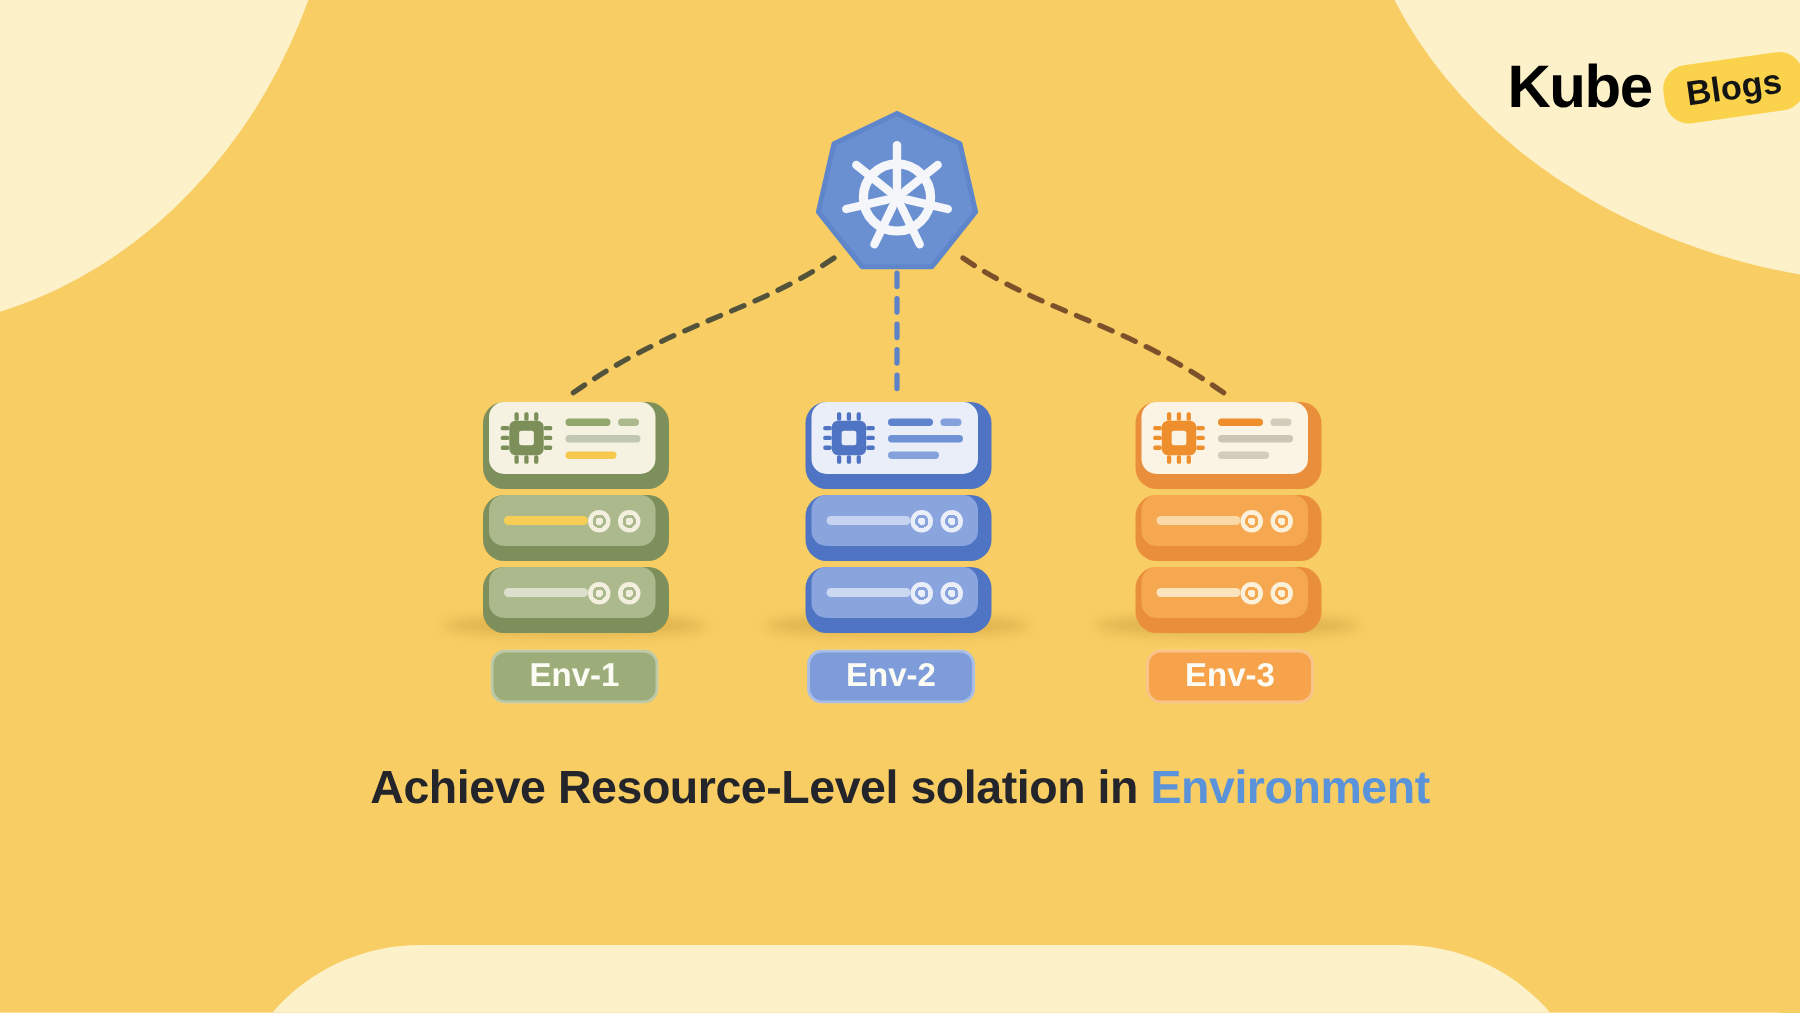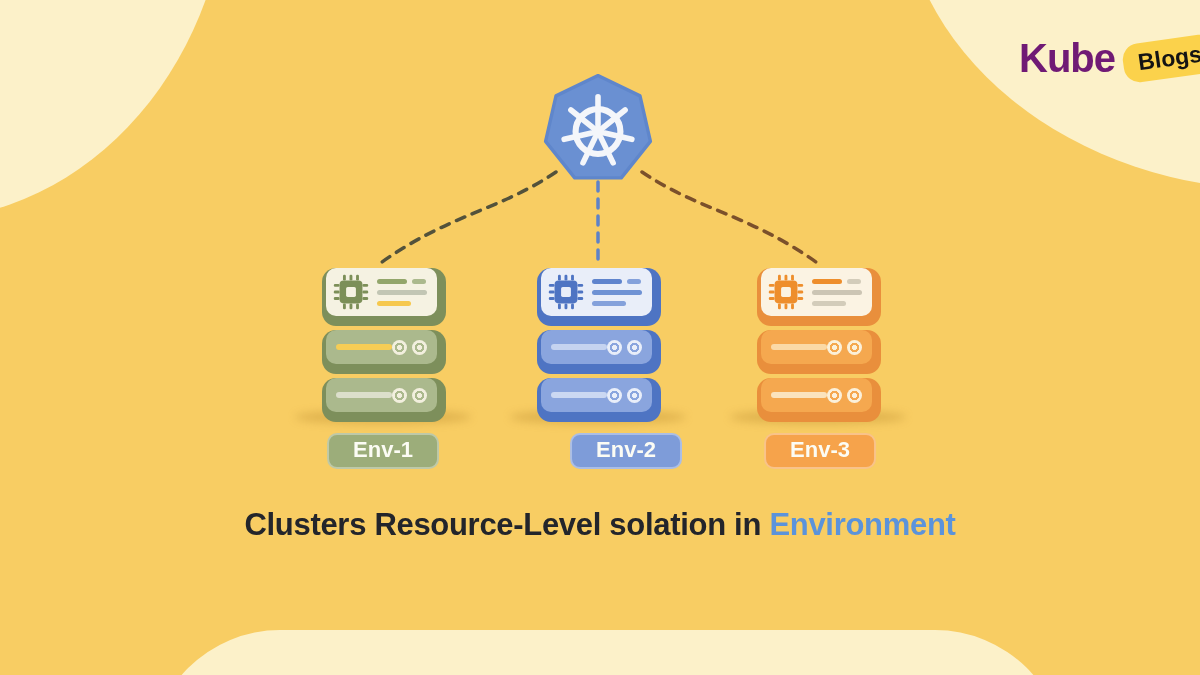--- a/index.html
+++ b/index.html
@@ -72,38 +72,38 @@
   }
   .fs-1 { left:295px; } .fs-2 { left:510px; } .fs-3 { left:730px; }
 
   
   .pill {
     position:absolute; top:433px; transform:translateX(-50%);
     padding:2px 24px 4px; border-radius:10px;
     border:2px solid rgba(255,255,255,0.35);
     color:#FCFCF4; font-size:22px; font-weight:700;
   }
-  .pill-1 { left:383px; } .pill-2 { left:626px; } .pill-3 { left:820px; }
+  .pill-1 { left:383px; } .pill-2 { left:594px; } .pill-3 { left:820px; }
 
   
   .title {
     position:absolute; top:503px; left:0; width:1200px;
     text-align:center; font-weight:700; font-size:31px; line-height:43px;
     letter-spacing:-0.3px;
   }
 </style>
 </head>
 <body>
 
 <div class="blob blob-tl"></div>
 <div class="blob blob-tr"></div>
 <div class="blob blob-bottom"></div>
 
 <div class="brand">
-  <span class="brand-name" style="color: #701a75; margin-left: 14px;">Kube</span>
+  <span class="brand-name" style="color: #000000;">Kube</span>
   <span class="brand-badge" style="background: rgb(251, 210, 75);">Blogs</span>
 </div>
 
 <svg class="k8s" viewBox="0 0 100 100">
   <polygon points="50,5 87.5,23.1 96.8,63.7 70.8,96.3 29.2,96.3 3.2,63.7 12.5,23.1" stroke-width="3" stroke-linejoin="round" style="fill: rgb(106, 144, 210); stroke: rgb(95, 134, 203);"></polygon>
   <g fill="none" stroke-width="5" stroke-linecap="round" style="stroke: rgb(244, 246, 250);">
     <circle cx="50" cy="55" r="20" stroke-width="5.5"></circle>
     <line x1="50" y1="49" x2="50" y2="24"></line>
     <line x1="54.7" y1="51.3" x2="74.2" y2="35.7"></line>
     <line x1="55.9" y1="56.3" x2="80.2" y2="61.9"></line>
@@ -277,15 +277,15 @@
       </div>
   </div>
 </div>
 
 <span class="pill pill-1" style="background: rgb(156, 173, 122);">Env-1</span>
 <span class="pill pill-2" style="background: rgb(126, 156, 217);">Env-2</span>
 <span class="pill pill-3" style="background: rgb(246, 163, 75);">Env-3</span>
 
 <div class="title">
   <div>
-    <span style="color: rgb(35, 37, 43);">Clusters Resource-Level solation in </span><span style="color: rgb(91, 147, 219);">Environment</span>
+    <span style="color: rgb(35, 37, 43);">Achieve Resource-Level solation in </span><span style="color: rgb(91, 147, 219);">Environment</span>
   </div>
 </div>
 
 </body></html>

